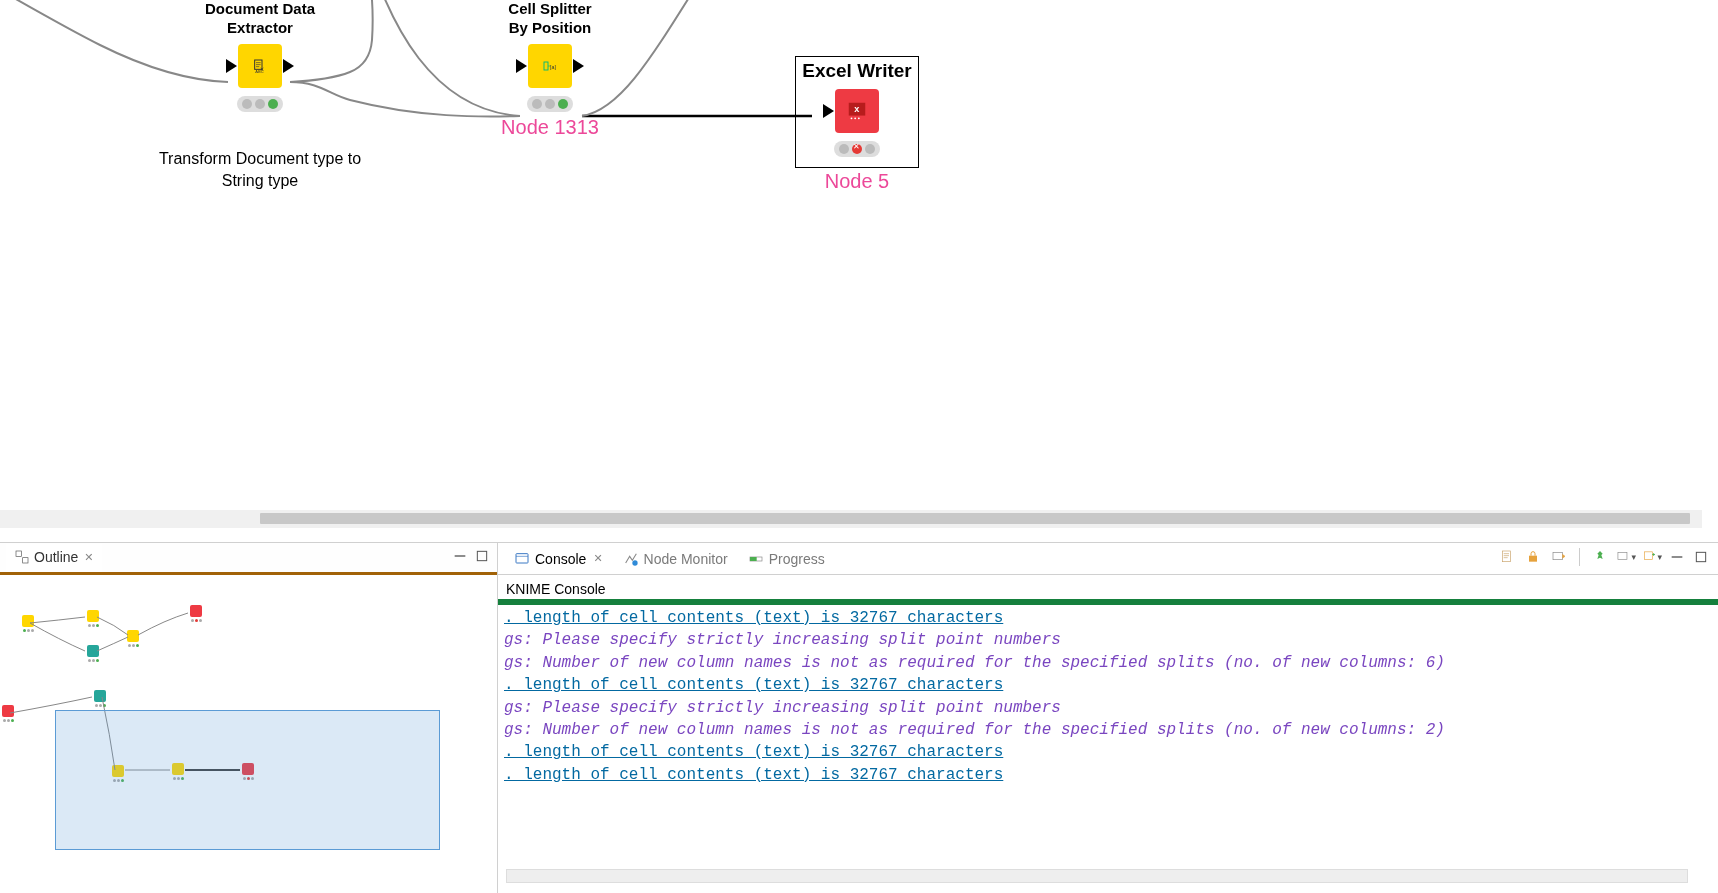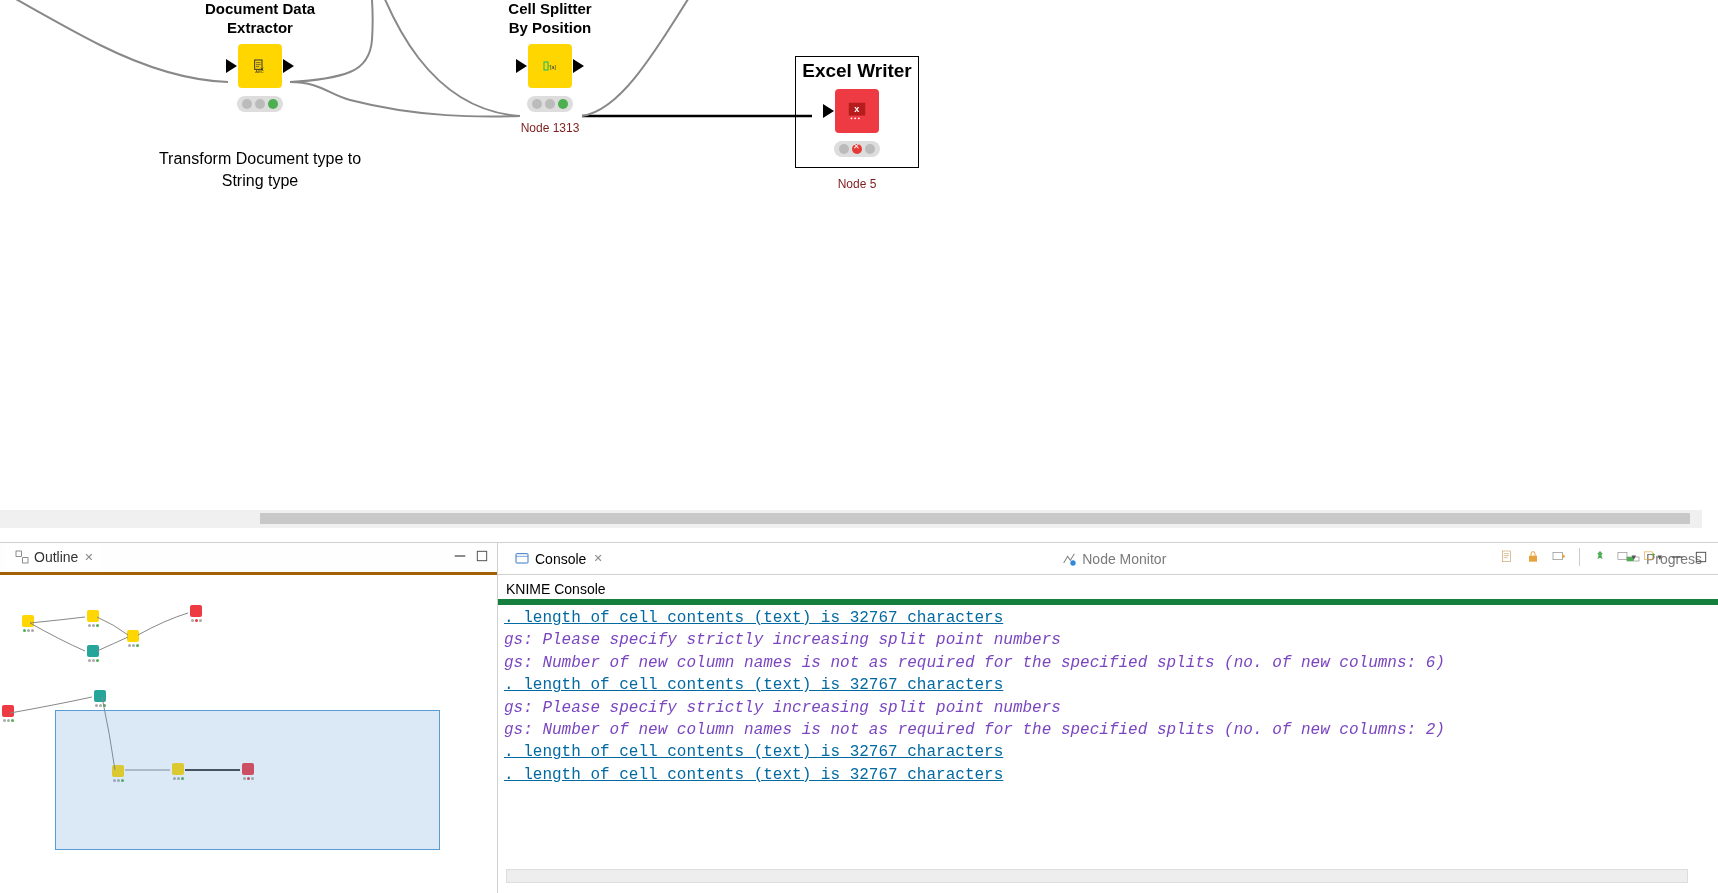--- a/index.html
+++ b/index.html
@@ -75,23 +75,23 @@
   display: flex;
   align-items: center;
   justify-content: space-around;
   padding: 0 3px;
 }
 .dot { width: 10px; height: 10px; border-radius: 50%; background: #bbb; }
 .dot.green { background: #4caf50; }
 .dot.red-x { background: #e53935; position:relative; }
 .dot.red-x::after { content:"✕"; color:#fff; font-size:8px; position:absolute; left:1px; top:-2px; }
 .node-sub {
-  font-size: 12px;
-  color: #7f1d1d;
-  margin-top: 9px;
+  font-size: 20px;
+  color: #ec4899;
+  margin-top: 2px;
 }
 .selected-frame {
   border: 1px solid #000;
   padding: 4px;
 }
 .annotation {
   font-size: 16px;
   color: #000;
   text-align: center;
   line-height: 1.35;
@@ -182,21 +182,20 @@
   display:flex;
   flex-direction:column;
 }
 .console-tabs {
   height:32px;
   display:flex;
   align-items:center;
   border-bottom:1px solid #d0d0d0;
   padding:0 6px;
   position:relative;
-  justify-content:space-between;
 }
 .console-tab-item {
   padding:5px 10px;
   font-size:14px;
   color:#7a7a7a;
   display:flex;
   align-items:center;
   gap:5px;
 }
 .console-tab-item.active { color:#000; background:#fff; }

